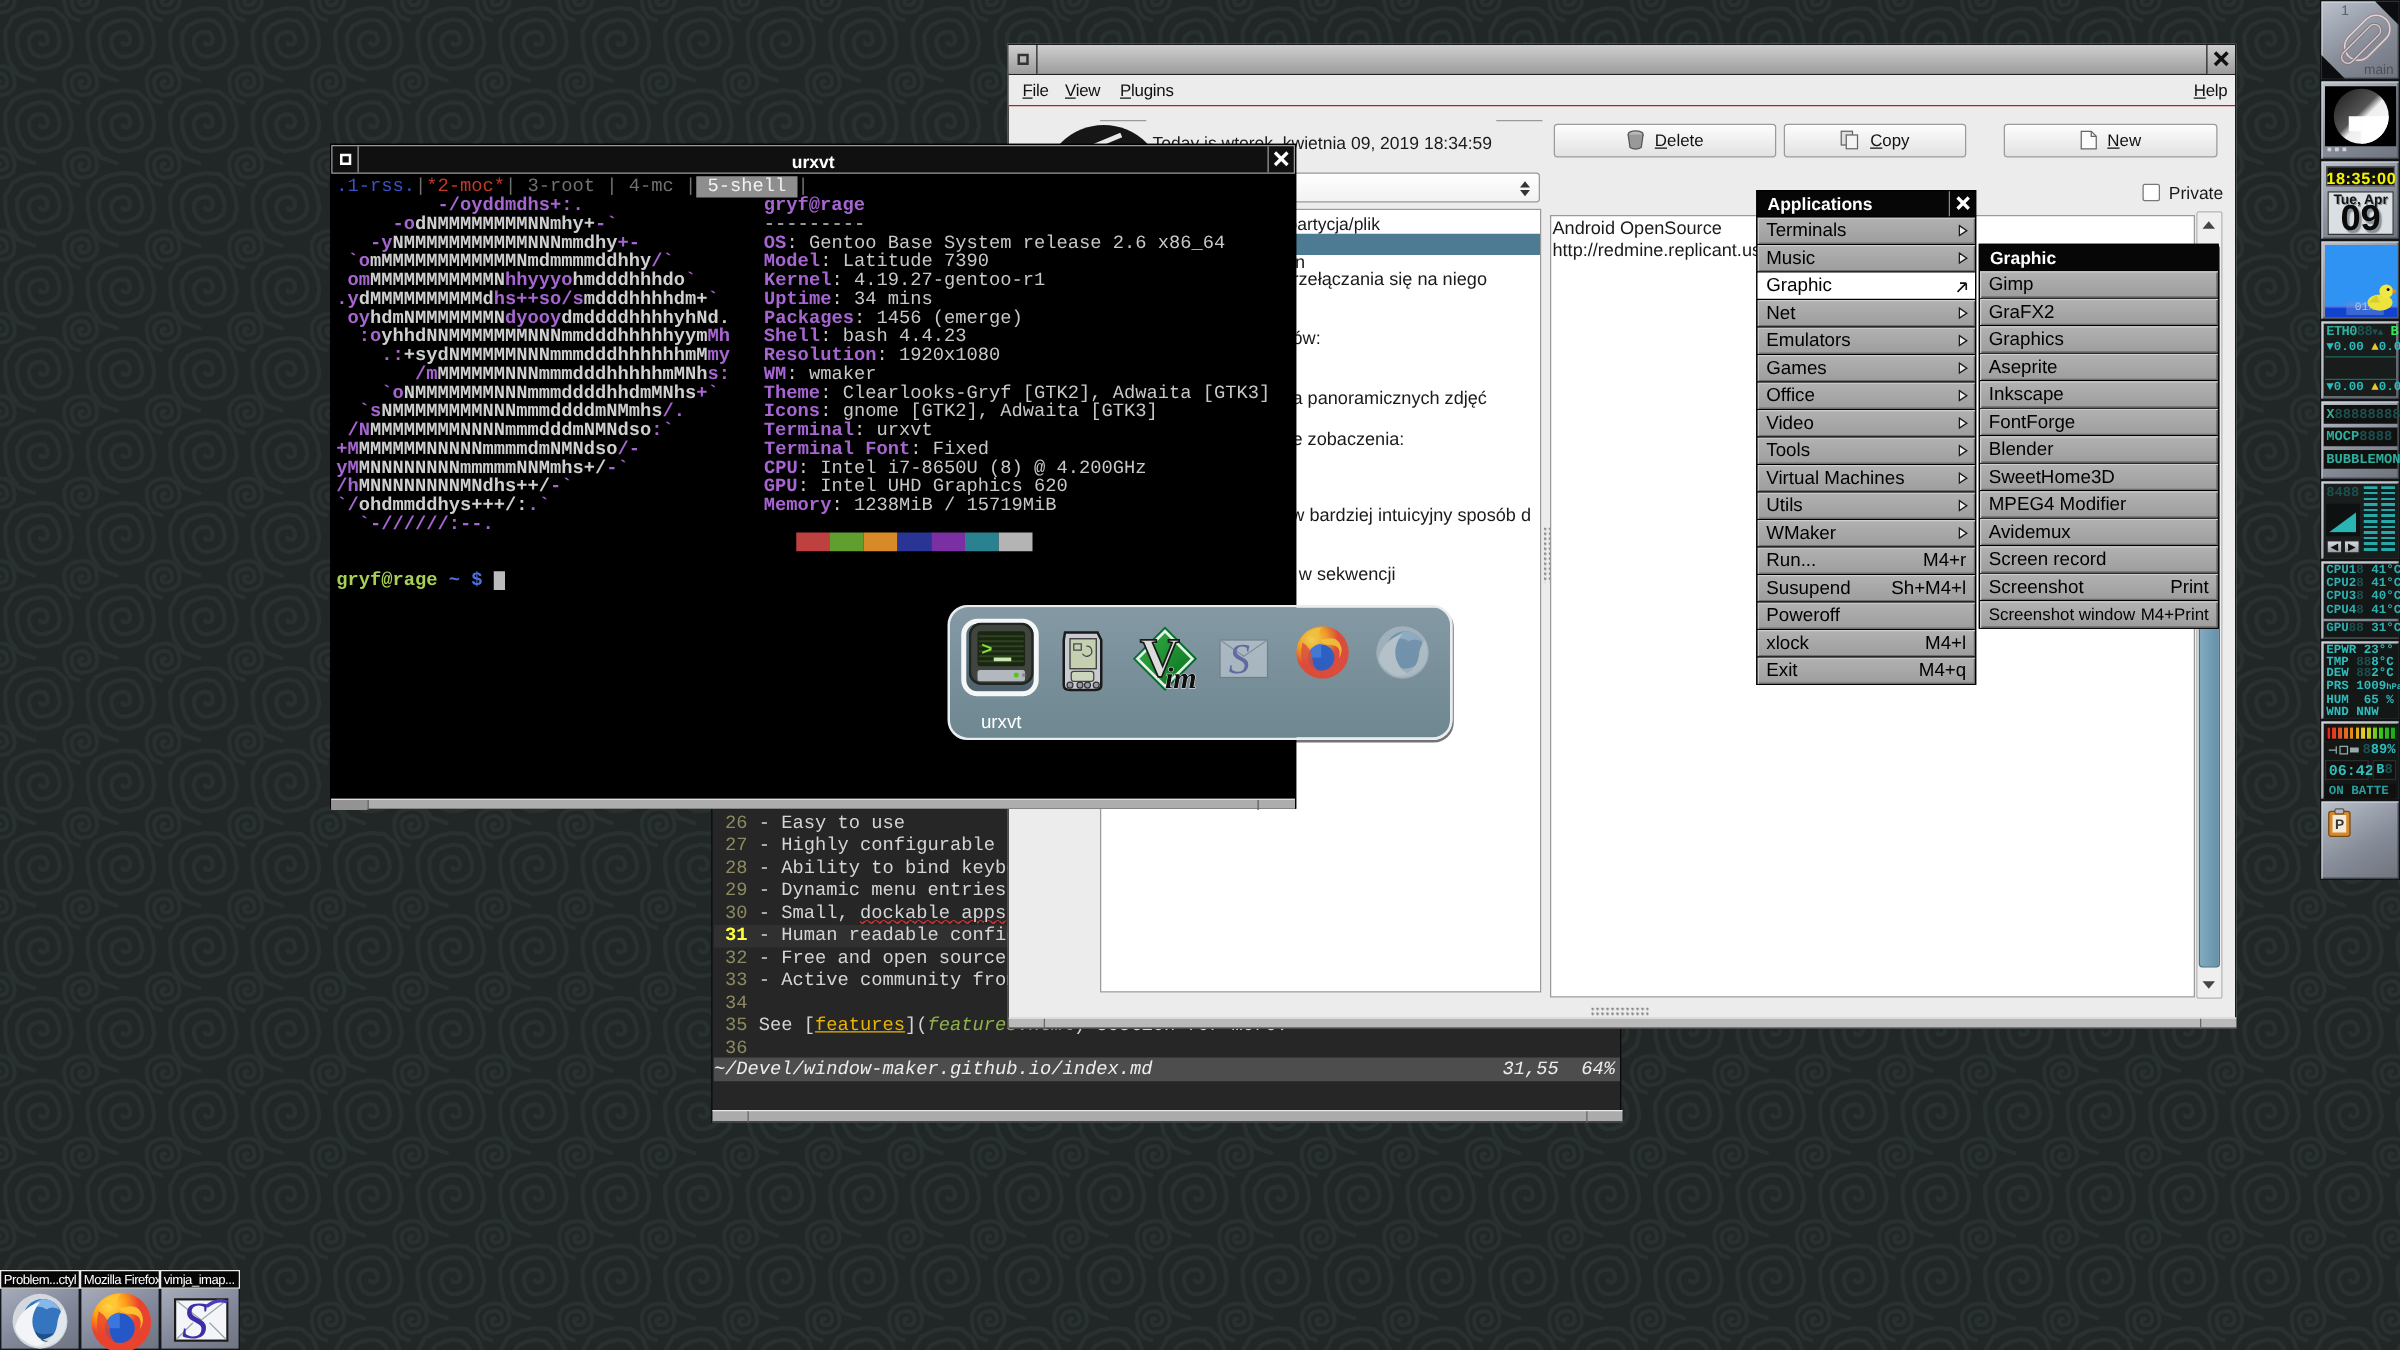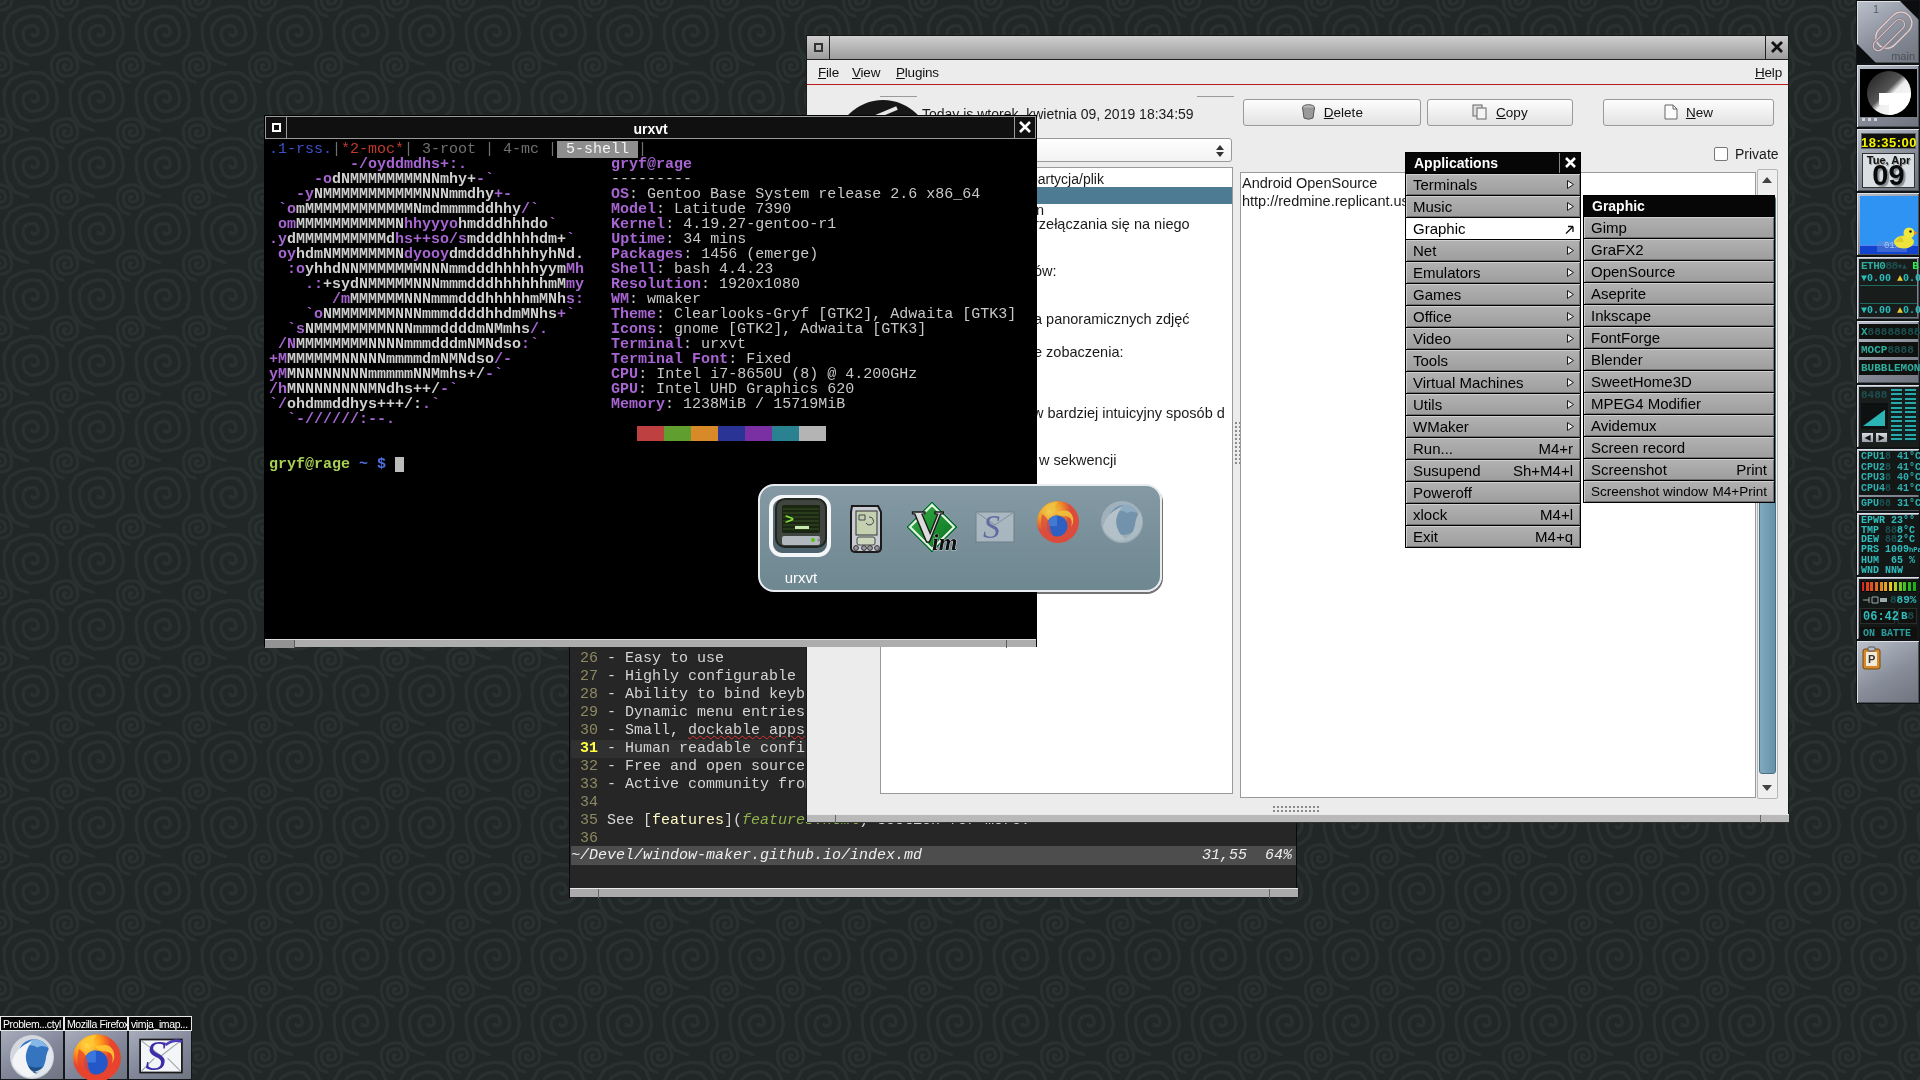--- a/index.html
+++ b/index.html
@@ -4,21 +4,21 @@
 <style>
 html,body{margin:0;padding:0;width:1920px;height:1080px;overflow:hidden;background:#212726;}
 *{box-sizing:border-box;}
 .abs{position:absolute;}
 body{font-family:"Liberation Sans",sans-serif;}
 
 #vim{left:569px;top:469px;width:728px;height:429px;z-index:10;background:#262626;border:1px solid #0a0a0a;}
 #vim pre{position:absolute;left:1px;font-family:"Liberation Mono",monospace;font-size:15px;line-height:18px;margin:0;color:#d5d5d5;white-space:pre;}
 .vnum{color:#8d8a60;}
 .vcur{color:#ffff40;font-weight:bold;}
-.vlink{color:#fef9c3;}
+.vlink{color:#eab308;text-decoration:underline;}
 .vgrn{color:#8fb24c;font-style:italic;}
 .vspell{text-decoration:underline wavy #e03030 1px;}
 #vimstat{left:1px;top:376px;width:725px;height:19px;background:#4d4d4d;color:#ededed;font-style:italic;font-size:15px;line-height:19px;font-family:"Liberation Mono",monospace;white-space:pre;}
 #vimresize{left:0;top:418px;width:728px;height:10px;background:#ababab;border-top:1px solid #e8e8e8;border-bottom:1px solid #222;}
 #vimresize .n1{position:absolute;left:28px;top:0;width:1px;height:9px;background:#666;}
 #vimresize .n2{position:absolute;right:28px;top:0;width:1px;height:9px;background:#666;}
 
 #jp{left:806px;top:35px;width:983px;height:787px;z-index:20;background:#ececec;border:1px solid #1a1a1a;}
 #jptitle{left:0;top:0;width:981px;height:24px;background:linear-gradient(#cfcfcf,#9c9c9c);border-bottom:1px solid #222;color:#000;}
 #jptitle .tb{position:absolute;top:0;width:23px;height:23px;background:linear-gradient(#cfcfcf,#9c9c9c);}
@@ -510,21 +510,21 @@
  <div class="mitem">Run...<span class="sc">M4+r</span></div>
  <div class="mitem">Susupend<span class="sc">Sh+M4+l</span></div>
  <div class="mitem">Poweroff</div>
  <div class="mitem">xlock<span class="sc">M4+l</span></div>
  <div class="mitem">Exit<span class="sc">M4+q</span></div>
 </div>
 <div class="menu" id="mGfx" style="left:1583px;top:195px;width:192px;">
  <div class="mtitle">Graphic</div>
  <div class="mitem">Gimp</div>
  <div class="mitem">GraFX2</div>
- <div class="mitem">OpenSource</div>
+ <div class="mitem">Graphics</div>
  <div class="mitem">Aseprite</div>
  <div class="mitem">Inkscape</div>
  <div class="mitem">FontForge</div>
  <div class="mitem">Blender</div>
  <div class="mitem">SweetHome3D</div>
  <div class="mitem">MPEG4 Modifier</div>
  <div class="mitem">Avidemux</div>
  <div class="mitem">Screen record</div>
  <div class="mitem">Screenshot<span class="sc">Print</span></div>
  <div class="mitem" style="font-size:13.5px">Screenshot window<span class="sc" style="font-size:13.5px">M4+Print</span></div>

